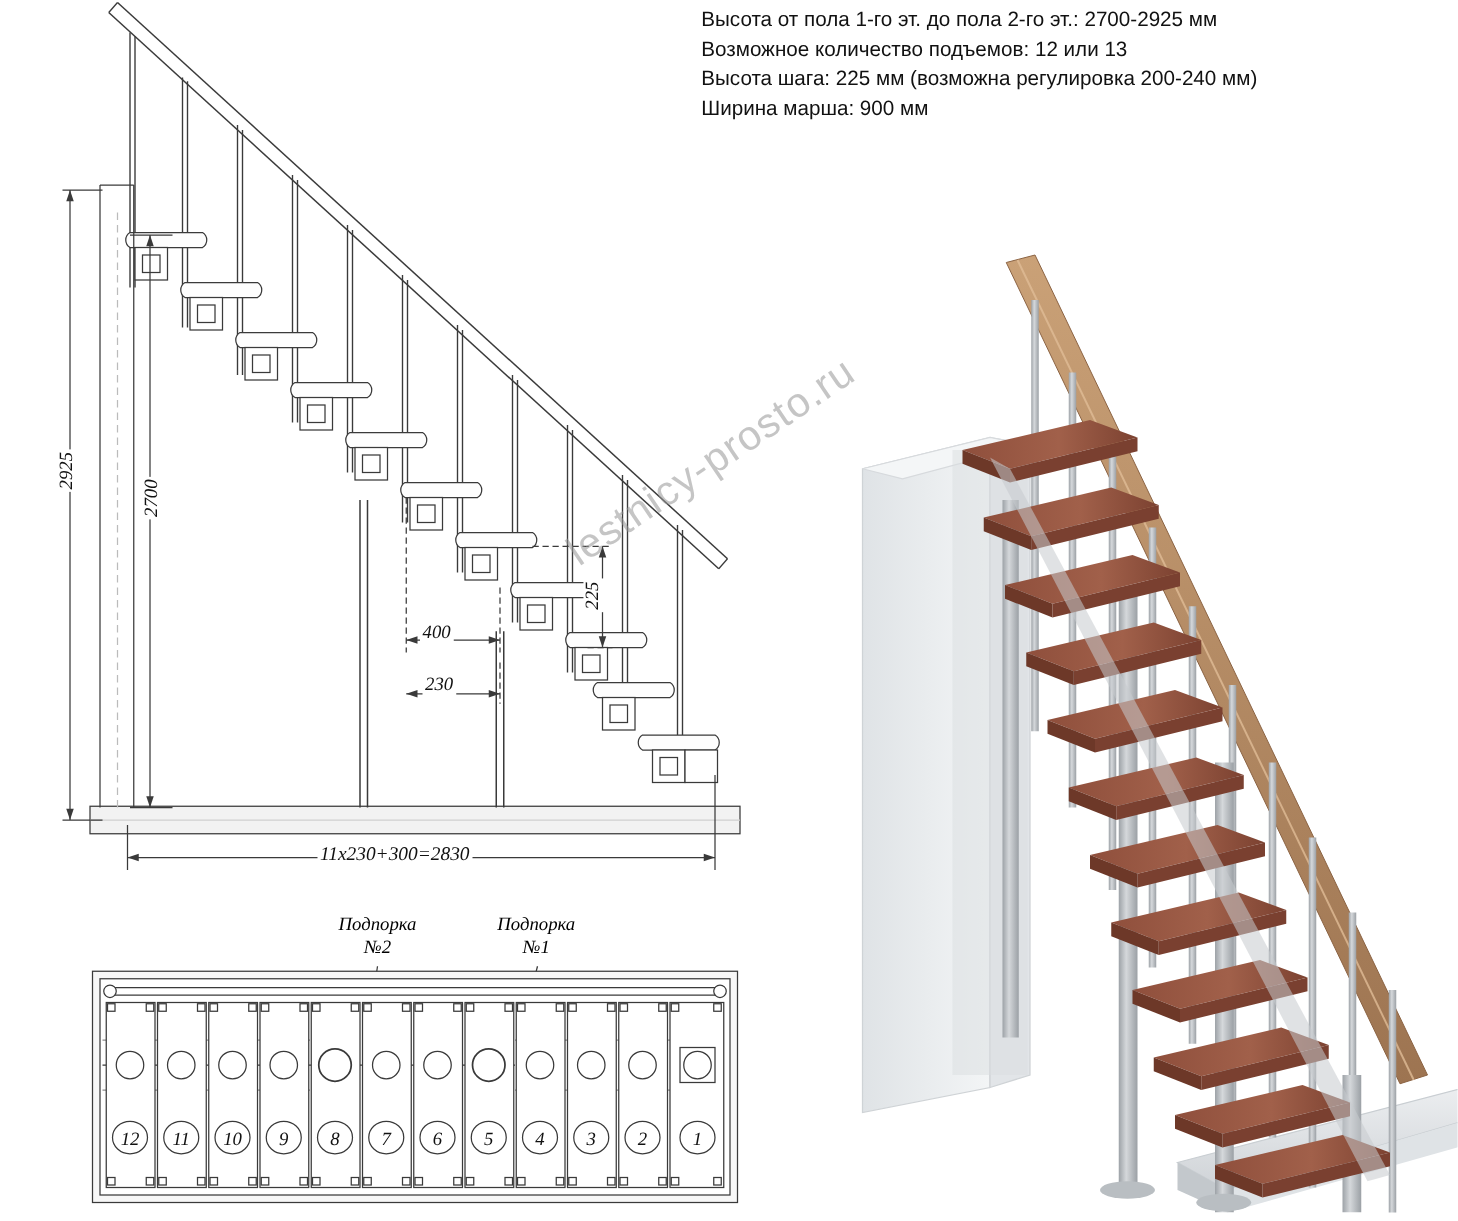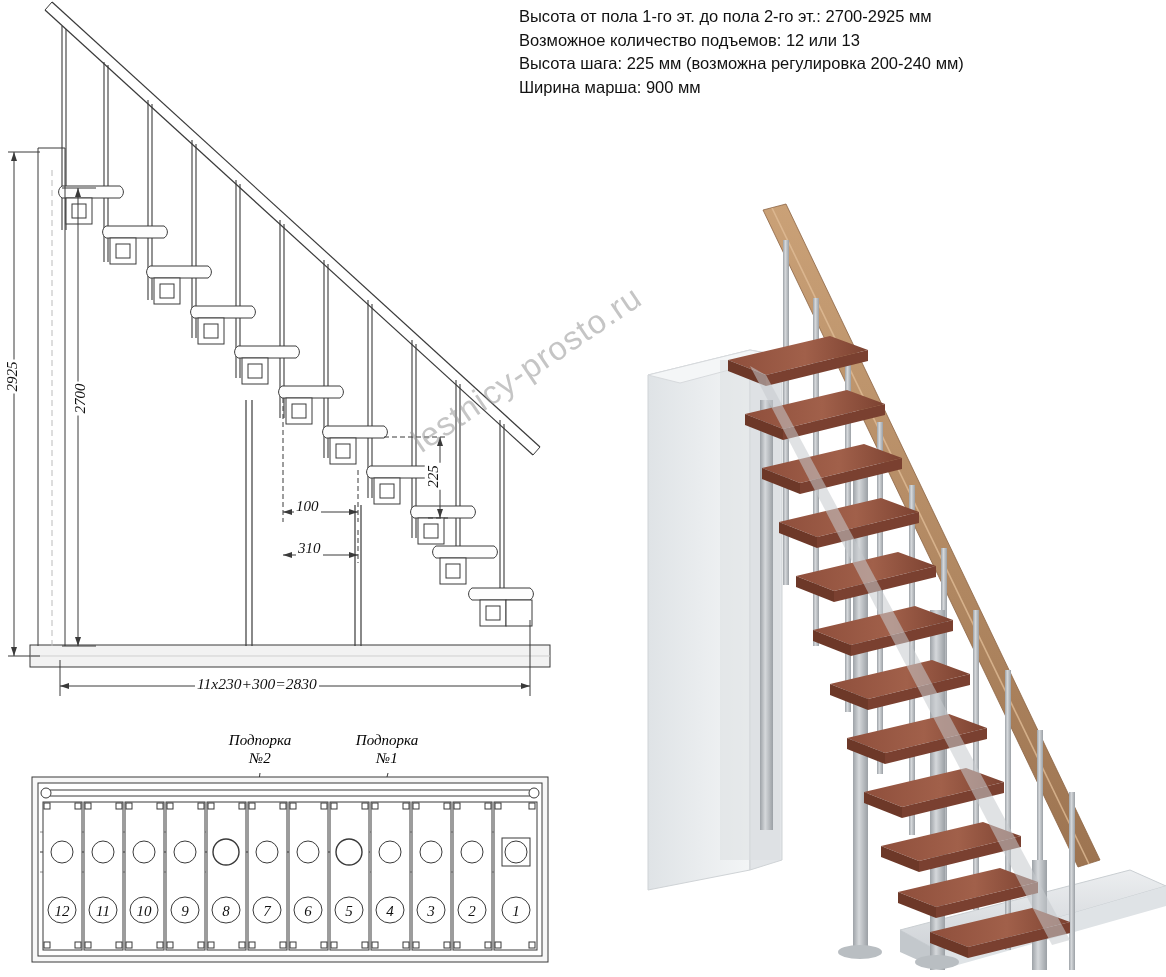--- a/index.html
+++ b/index.html
@@ -11,20 +11,21 @@
     width: 1166px;
     height: 977px;
     position: relative;
     font-family: "Liberation Sans", sans-serif;
     color: #1a1a1a;
     overflow: hidden;
   }
   .root {
     position: absolute;
     inset: 0;
+    margin-left: 42px;
   }
   
   .spec-list {
     position: absolute;
     left: 519px;
     top: 5px;
     width: 620px;
   }
   .spec-line {
     font-size: 16.5px;
@@ -83,21 +84,21 @@
   }
   .lbl-300 {
     left: 294px;
     top: 498px;
   }
   .lbl-230 {
     left: 296px;
     top: 540px;
   }
   .lbl-total {
-    left: 195px;
+    left: 212px;
     top: 675px;
     font-size: 15.5px;
     text-align: right;
   }
   .plan-callout {
     position: absolute;
     font-family: "Liberation Serif", serif;
     font-style: italic;
     font-size: 15px;
     text-align: center;
@@ -293,22 +294,22 @@
           <line x1="60" y1="660" x2="60" y2="696"></line>
           <line x1="530" y1="620" x2="530" y2="696"></line>
         </g>
 
       </g>
     </svg>
 
     <span class="dim-label dim-vert lbl-2925">2925</span>
     <span class="dim-label dim-vert lbl-2700">2700</span>
     <span class="dim-label dim-vert lbl-225">225</span>
-    <span class="dim-label lbl-300">100</span>
-    <span class="dim-label lbl-230">310</span>
+    <span class="dim-label lbl-300">400</span>
+    <span class="dim-label lbl-230">230</span>
     <span class="dim-label lbl-total">11х230+300=2830</span>
   </div>
 
   <div class="plan">
     <svg width="560" height="255" viewBox="0 0 560 255">
       <g stroke="#3a3a3a" fill="none">
 
         <g>
           <line x1="250" y1="53" x2="238" y2="135" stroke="#3a3a3a"></line>
           <line x1="378" y1="53" x2="357" y2="135" stroke="#3a3a3a"></line>

